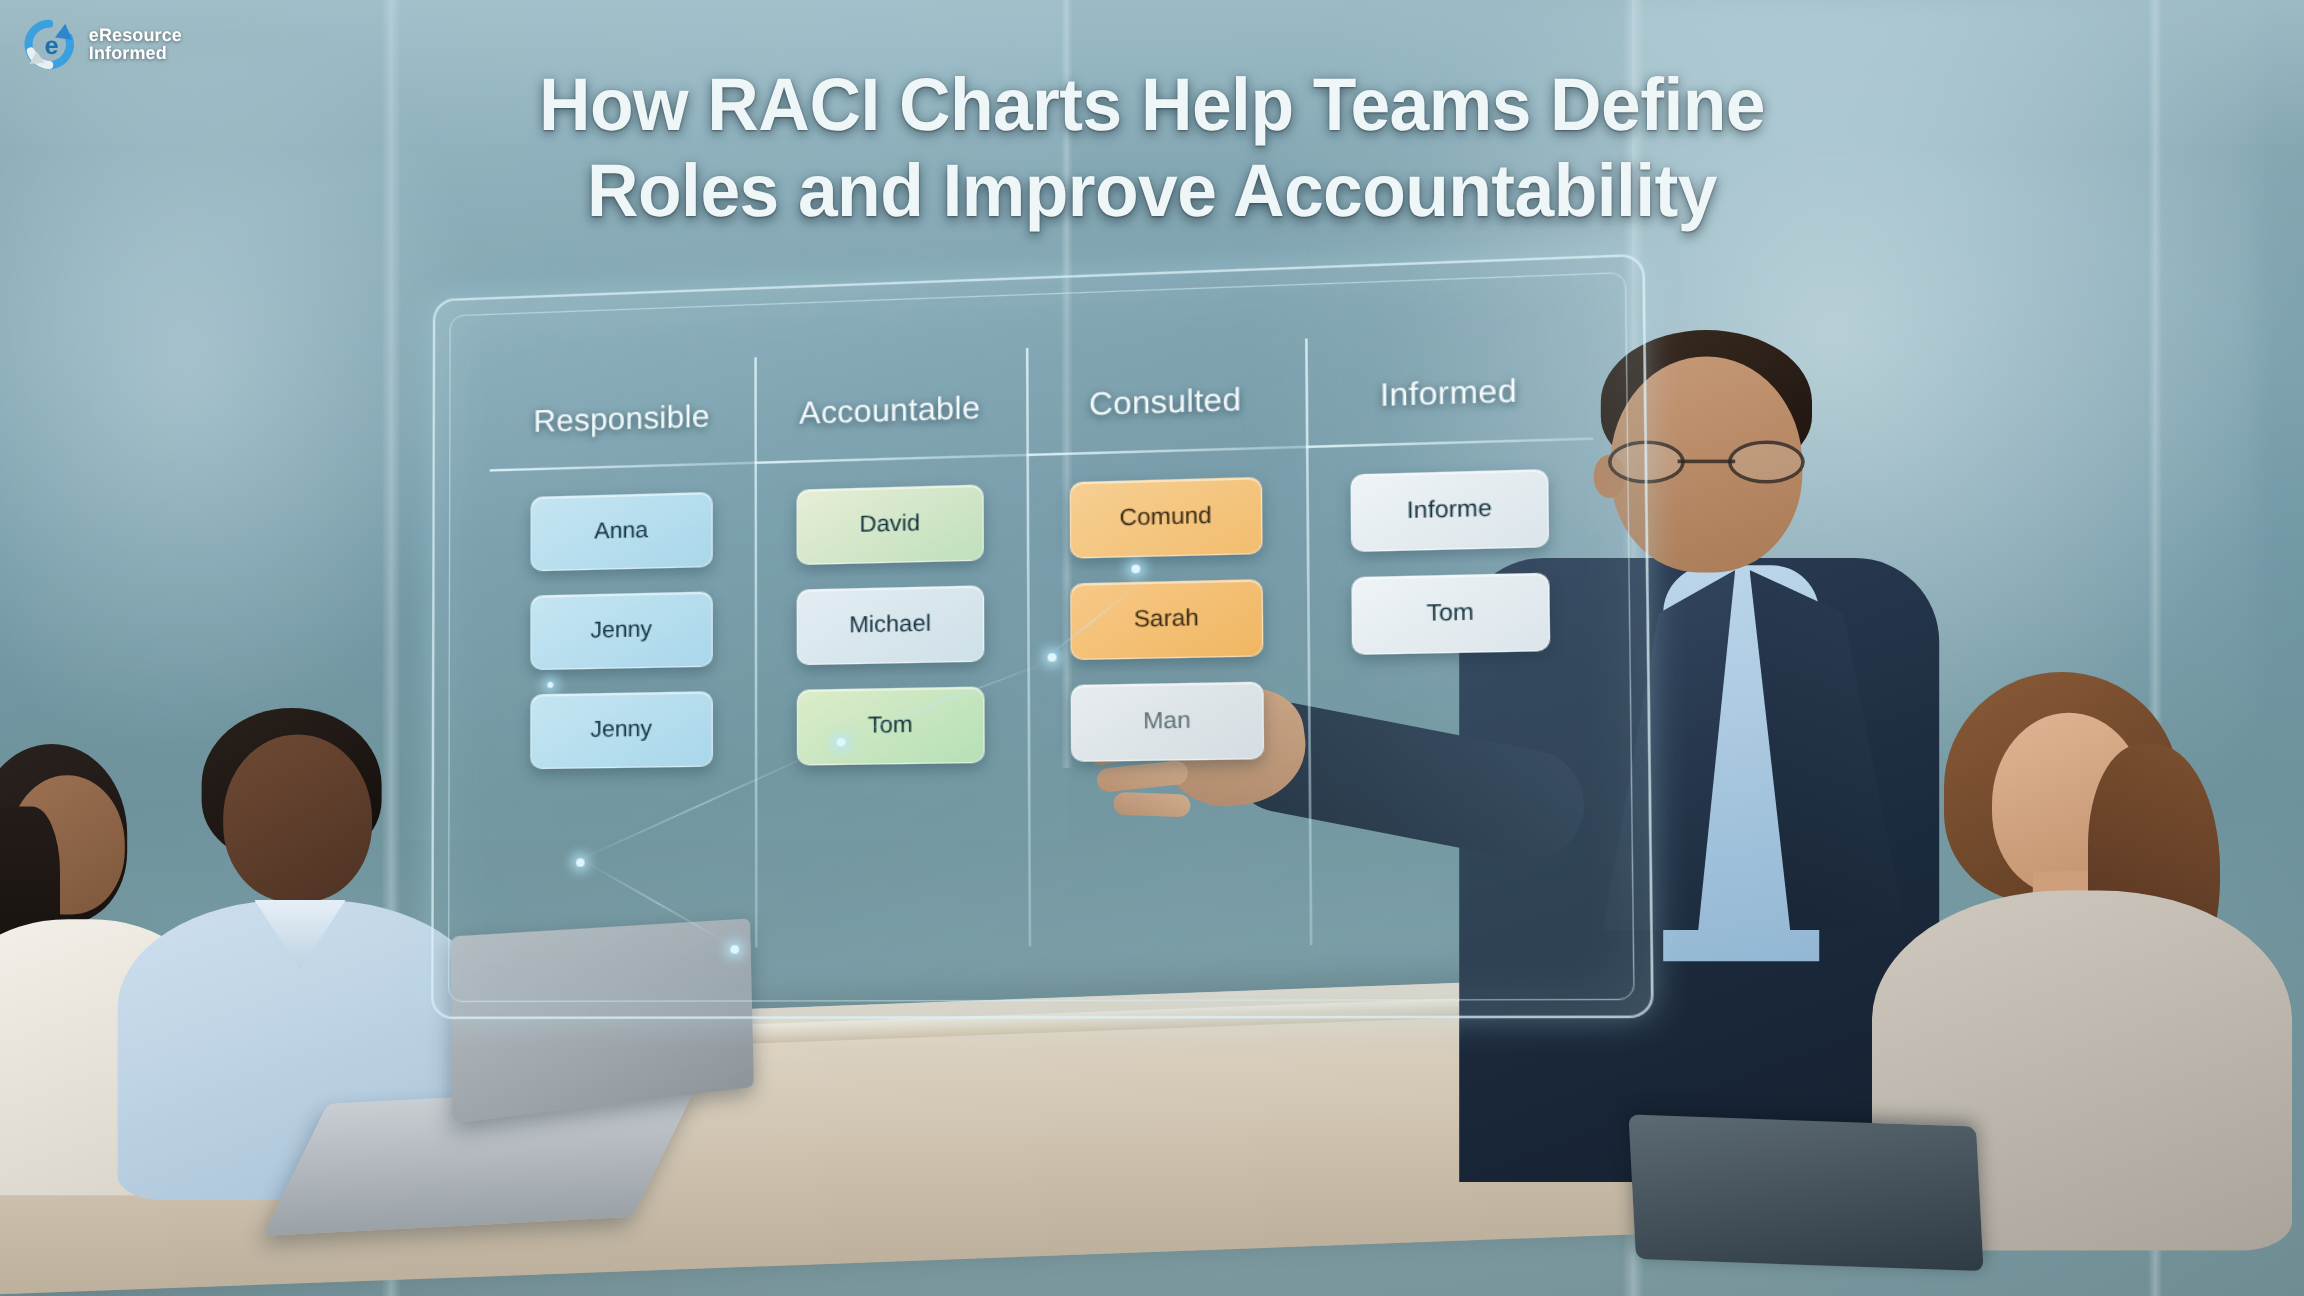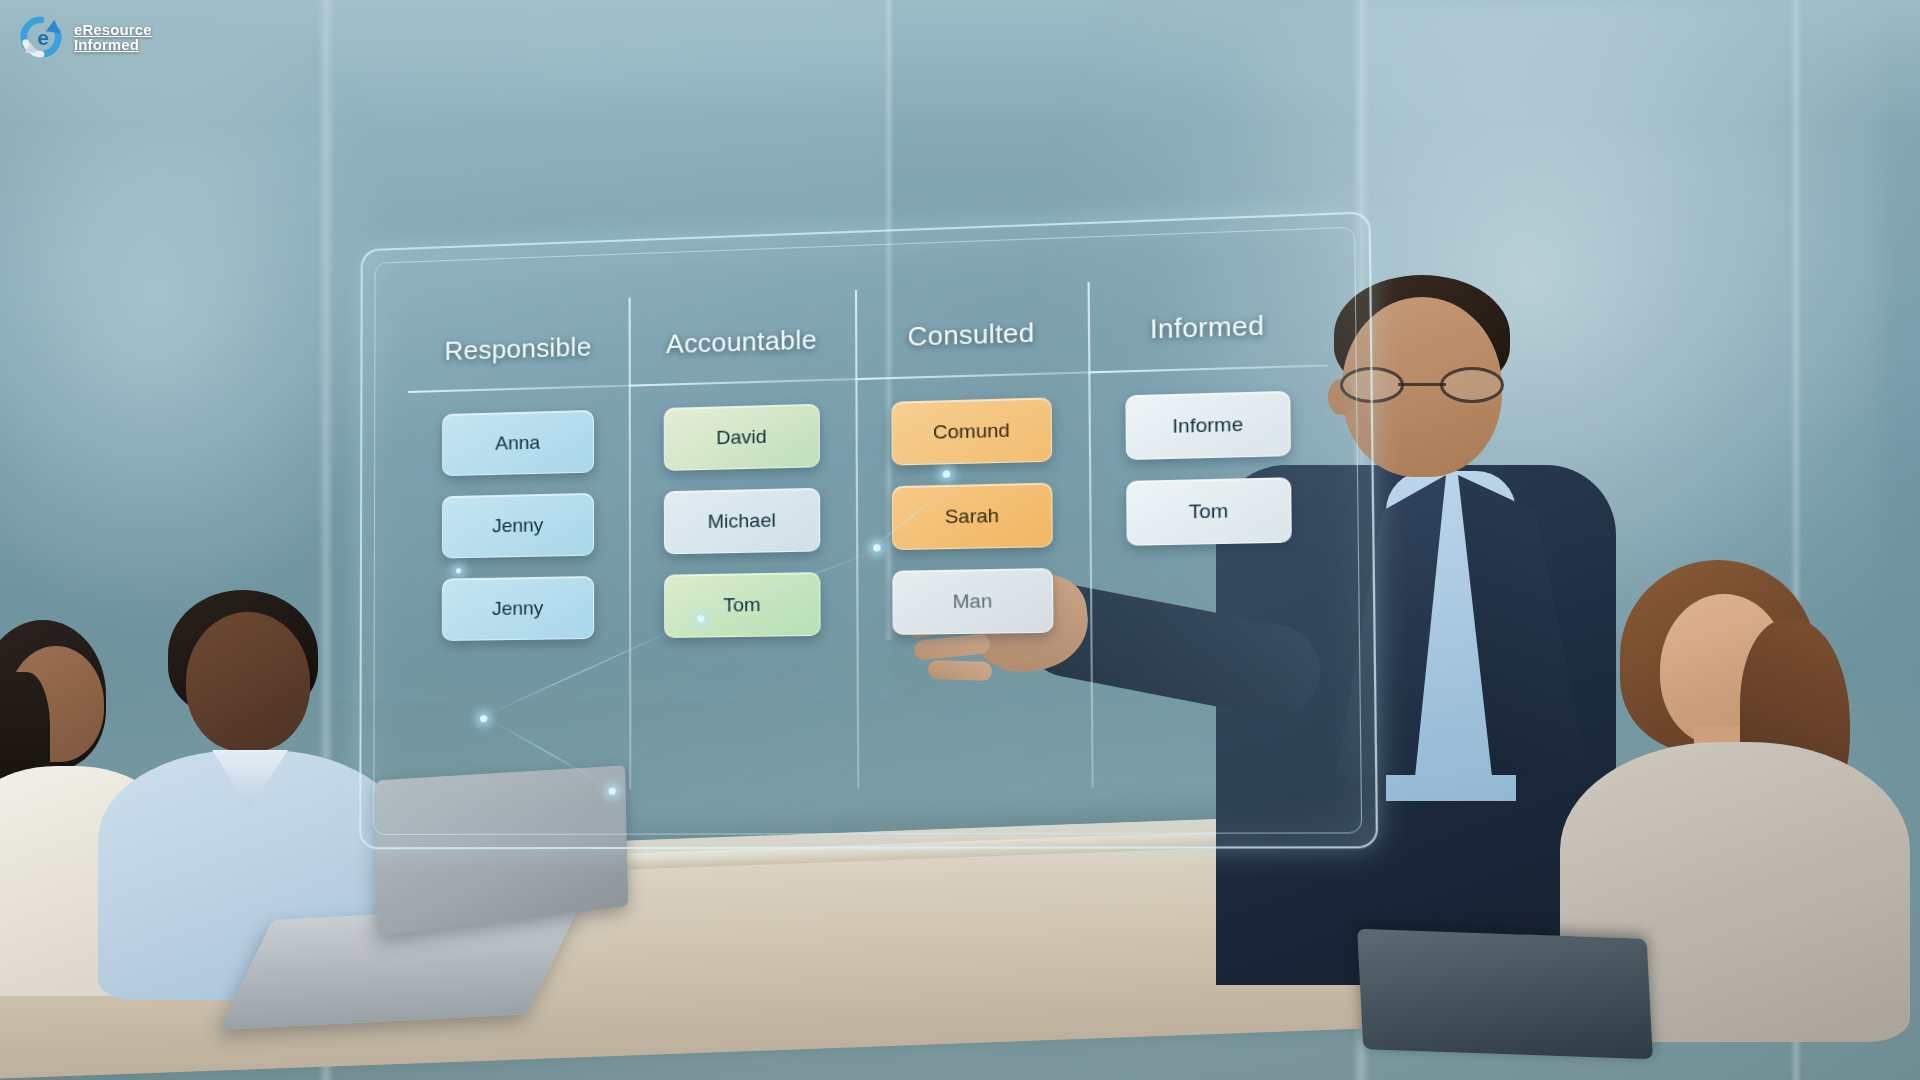--- a/index.html
+++ b/index.html
@@ -99,21 +99,21 @@
     background:linear-gradient(180deg,#c9ced3,#9aa1a7); border-radius:6px;
     transform:skewX(-26deg) skewY(-3deg); box-shadow:0 8px 16px rgba(20,35,42,.3); }
   .tablet { position:absolute; right:270px; bottom:26px; width:290px; height:120px;
     background:linear-gradient(170deg,#5c6a73,#2f3b44); border-radius:8px;
     transform:skewY(5deg) rotate(-3deg); box-shadow:0 -4px 14px rgba(10,20,26,.4); }
 
   
   .logo { position:absolute; left:18px; top:14px; display:flex; align-items:center; gap:10px; }
   .logo-mark { width:46px; height:46px; position:relative; }
   .logo-text { line-height:1.02; color:#ffffff; font-weight:bold; font-size:15px;
-    text-shadow:0 1px 3px rgba(0,0,0,.45); letter-spacing:.1px;text-decoration:underline; }
+    text-shadow:0 1px 3px rgba(0,0,0,.45); letter-spacing:.1px; }
 
   
   .headline { position:absolute; left:0; right:0; top:52px; text-align:center; padding:0 150px; }
   .headline .line { display:block; color:#eef6f8; font-weight:bold; font-size:62px; line-height:1.16;
     letter-spacing:-0.5px; text-shadow:0 3px 10px rgba(10,30,40,.55), 0 1px 2px rgba(0,0,0,.4);
     transform:scaleX(0.96); transform-origin:center; }
 
   
   .holo {
     position:absolute; left:360px; top:248px; width:960px; height:600px;
@@ -239,20 +239,24 @@
         <path d="M13 30l-6 11 13-1z" fill="#cfd8dc"></path>
         <text x="20" y="32" font-family="Liberation Sans, sans-serif" font-size="22" font-weight="bold" fill="#1b6fae">e</text>
       </svg>
     </div>
     <div class="logo-text">
       <div>eResource</div>
       <div>Informed</div>
     </div>
   </div>
 
+  <div class="headline">
+    <span class="line">How RACI Charts Help Teams Define</span>
+    <span class="line">Roles and Improve Accountability</span>
+  </div>
 
   <div class="holo">
     <div class="holo-glass"></div>
 
     <div class="grid">
 
       <div class="col">
         <div class="col-head">Responsible</div>
         <div class="col-rule"></div>
         <div class="cells">

